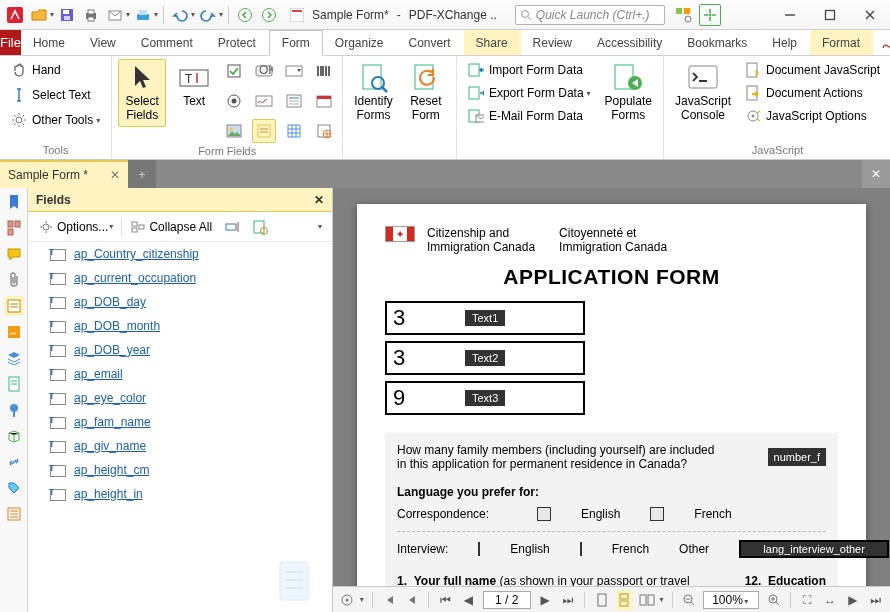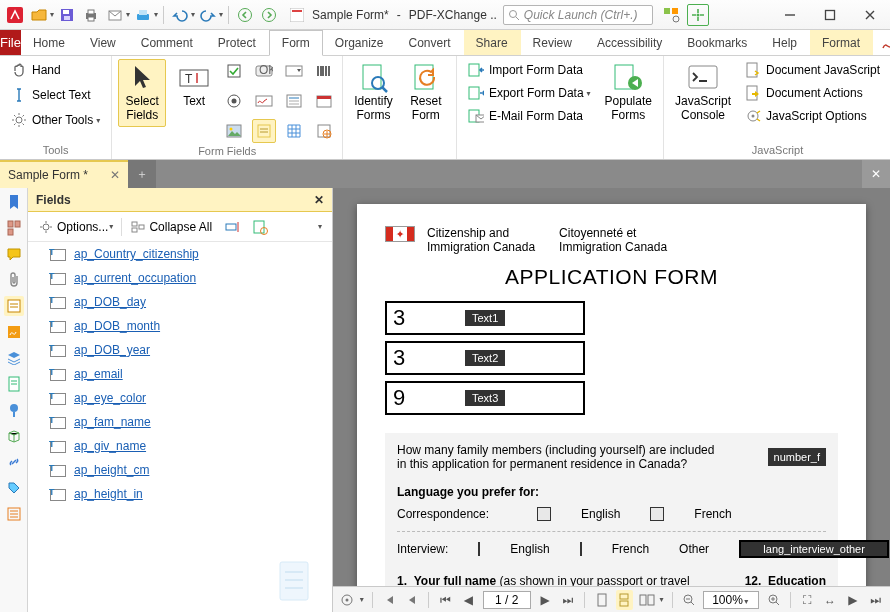--- a/index.html
+++ b/index.html
@@ -2,21 +2,21 @@
 <html><head>
 <meta charset="utf-8">
 <style>
 *{box-sizing:border-box;margin:0;padding:0;font-family:'Segoe UI',Tahoma,sans-serif;font-size:12px;user-select:none}
 body{width:890px;height:612px;overflow:hidden;background:#f0f0f0;display:flex;flex-direction:column}
 .titlebar{height:30px;background:linear-gradient(#fdfdfd,#f5f5f5);display:flex;align-items:center;border-bottom:1px solid #d0d0d0}
 .qat{display:flex;align-items:center;height:100%;gap:2px;padding:0 4px}
 .qat-btn{width:22px;height:22px;display:flex;align-items:center;justify-content:center;border-radius:2px;cursor:pointer}
 .dd{font-size:8px;color:#555;margin-left:-2px}
 .title-txt{display:flex;align-items:center;gap:8px;margin-left:6px;color:#333}
-.search{margin-left:6px;height:20px;width:150px;border:1px solid #b5b5b5;background:#fff;display:flex;align-items:center;padding:0 4px;gap:4px;color:#888;font-style:italic;border-radius:2px}
+.search{margin-left:18px;height:20px;width:150px;border:1px solid #b5b5b5;background:#fff;display:flex;align-items:center;padding:0 4px;gap:4px;color:#888;font-style:italic;border-radius:2px}
 .winbtns{margin-left:auto;display:flex}
 .winbtn{width:40px;height:30px;display:flex;align-items:center;justify-content:center;color:#444}
 .tabs{height:26px;background:#fff;display:flex;align-items:stretch;border-bottom:1px solid #d0d0d0}
 .file-tab{background:#b11a1a;color:#fff;width:56px;display:flex;align-items:center;justify-content:center;font-size:13px;cursor:pointer}
 .tab{padding:0 12px;display:flex;align-items:center;color:#444;cursor:pointer;border-right:1px solid transparent}
 .tab.active{border:1px solid #c5c5c5;border-bottom:1px solid #fff;background:#fff;margin-bottom:-1px}
 .tab.hi{background:#fff3c2}
 .tabs-right{margin-left:auto;display:flex;align-items:center;gap:6px;padding:0 8px}
 .ribbon{height:104px;background:#fff;display:flex;border-bottom:1px solid #c9c9c9}
 .group{display:flex;flex-direction:column;border-right:1px solid #e3e3e3;padding:3px 6px 0}
@@ -52,21 +52,21 @@
 .flink{color:#1a5fb4;text-decoration:underline}
 .docview{flex:1;background:#808080;position:relative;overflow:hidden;display:flex;flex-direction:column}
 .docscroll{flex:1;overflow:auto;padding:16px 24px}
 .page{background:#fff;box-shadow:0 2px 8px rgba(0,0,0,.4);padding:22px 28px;width:100%;min-height:540px}
 .cic{display:flex;align-items:flex-start;gap:12px}
 .flag{width:30px;height:16px;border:1px solid #999;position:relative;background:#fff;display:flex;align-items:center;justify-content:center}
 .flag::before,.flag::after{content:"";position:absolute;top:0;bottom:0;width:7px;background:#d52b1e}
 .flag::before{left:0}.flag::after{right:0}
 .maple{color:#d52b1e;font-size:11px}
 .cic-txt{display:flex;gap:24px;font-size:11px;line-height:1.2}
-.app-title{font-weight:400;font-size:21px;text-align:center;margin:10px 0 12px;letter-spacing:.5px}
+.app-title{font-weight:700;font-size:21px;text-align:center;margin:10px 0 12px;letter-spacing:.5px}
 .numbox{border:2px solid #000;width:200px;height:34px;margin-bottom:6px;display:flex;align-items:center;position:relative}
 .numbox .num{font-size:22px;padding:0 6px}
 .numbox .lbl{position:absolute;left:78px;background:#323232;color:#fff;font-size:11px;padding:2px 7px}
 .formsec{background:#f3f3f3;margin-top:18px;padding:10px 12px;font-size:11px}
 .qrow{display:flex;align-items:center;gap:14px;justify-content:space-between}
 .chip{background:#323232;color:#fff;padding:3px 6px;font-size:11px}
 .lang-row{display:flex;align-items:center;gap:30px;margin-top:8px;font-size:11px}
 .rb{width:14px;height:14px;border:1px solid #333;background:#e8e8e8;display:inline-block}
 .otherbox{border:2px solid #000;background:#323232;color:#fff;padding:1px 8px;font-size:11px;min-width:150px;text-align:center}
 .bold{font-weight:700}

